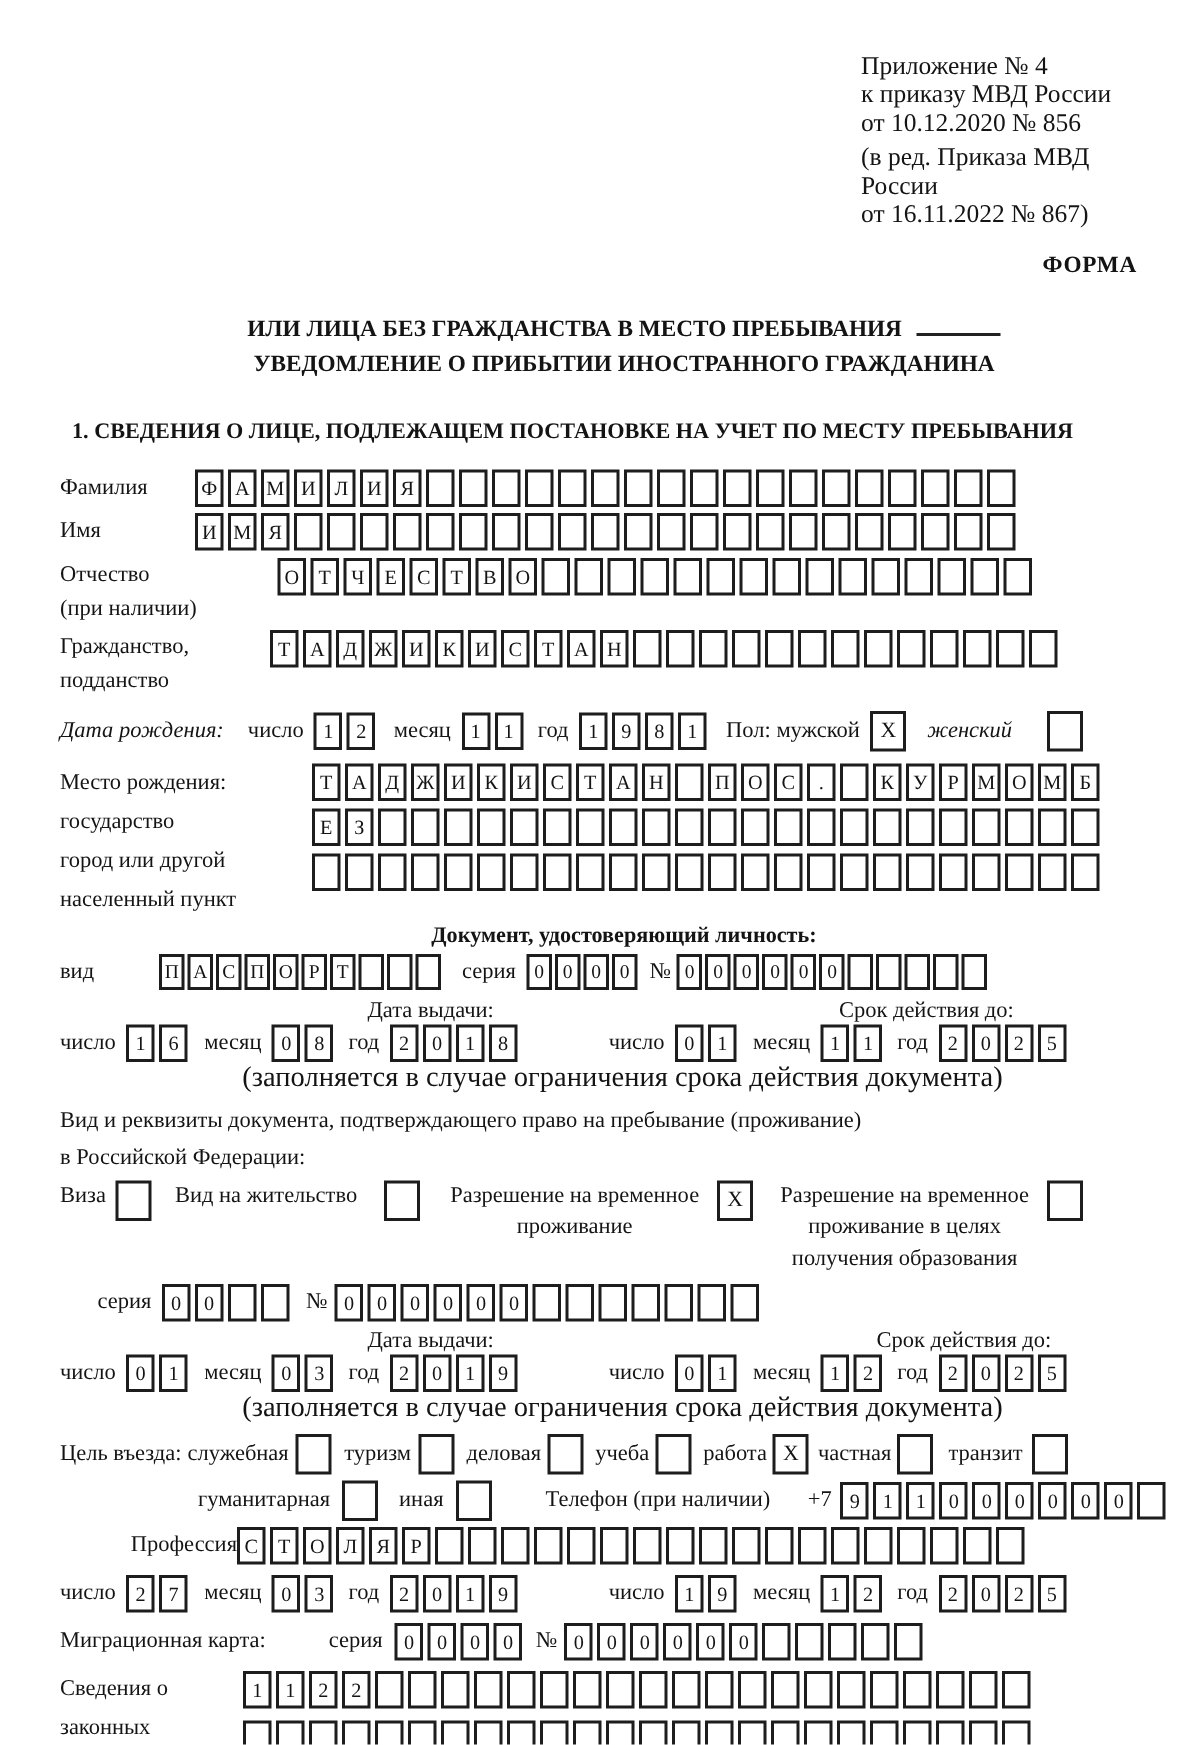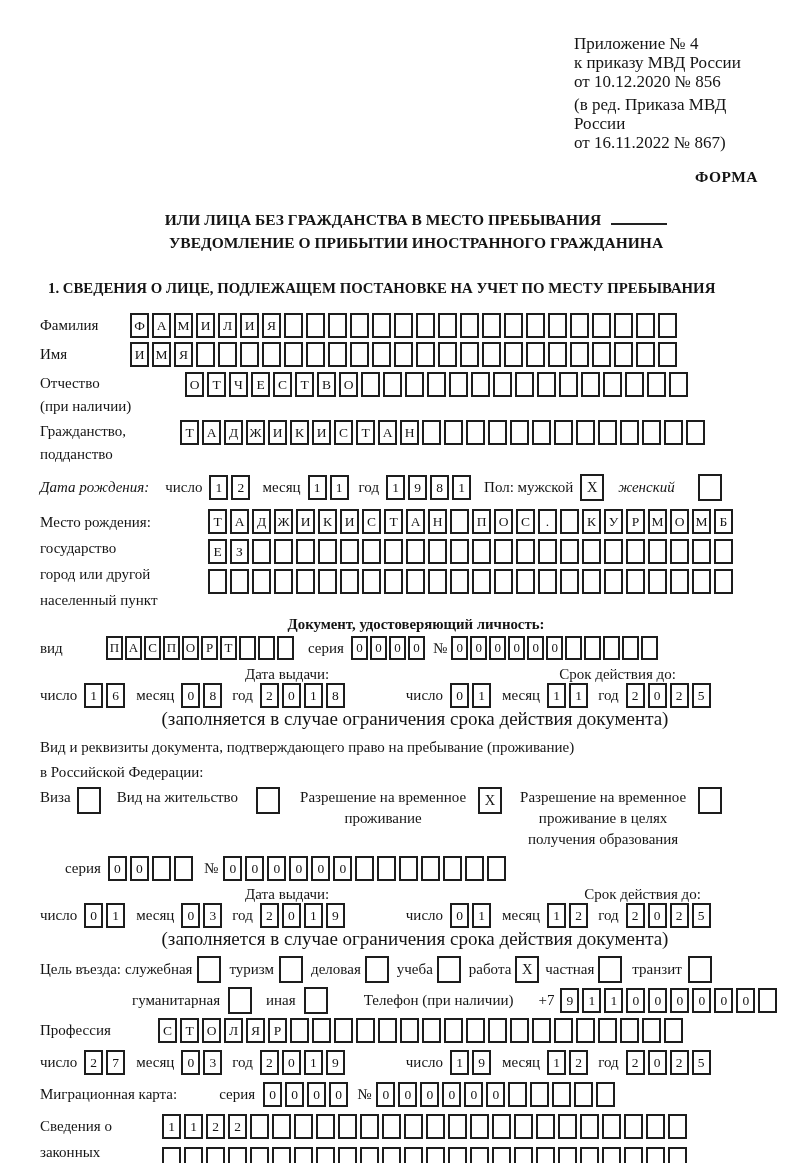--- a/index.html
+++ b/index.html
@@ -511,21 +511,21 @@
           <span class="cell">0</span>
           <span class="cell">0</span>
           <span class="cell">0</span>
           <span class="cell">0</span>
           <span class="cell">0</span>
           <span class="cell">0</span>
           <span class="cell"></span>
         </span>
     </div>
 
-    <div class="row" style="margin-bottom:7px;">
+    <div class="row" style="margin-bottom:7px;text-align:right;">
       <span class="lbl" style="width:118px;line-height:25px;">Профессия</span>
       <span class="cells">
           <span class="cell">С</span>
           <span class="cell">Т</span>
           <span class="cell">О</span>
           <span class="cell">Л</span>
           <span class="cell">Я</span>
           <span class="cell">Р</span>
           <span class="cell"></span>
           <span class="cell"></span>

